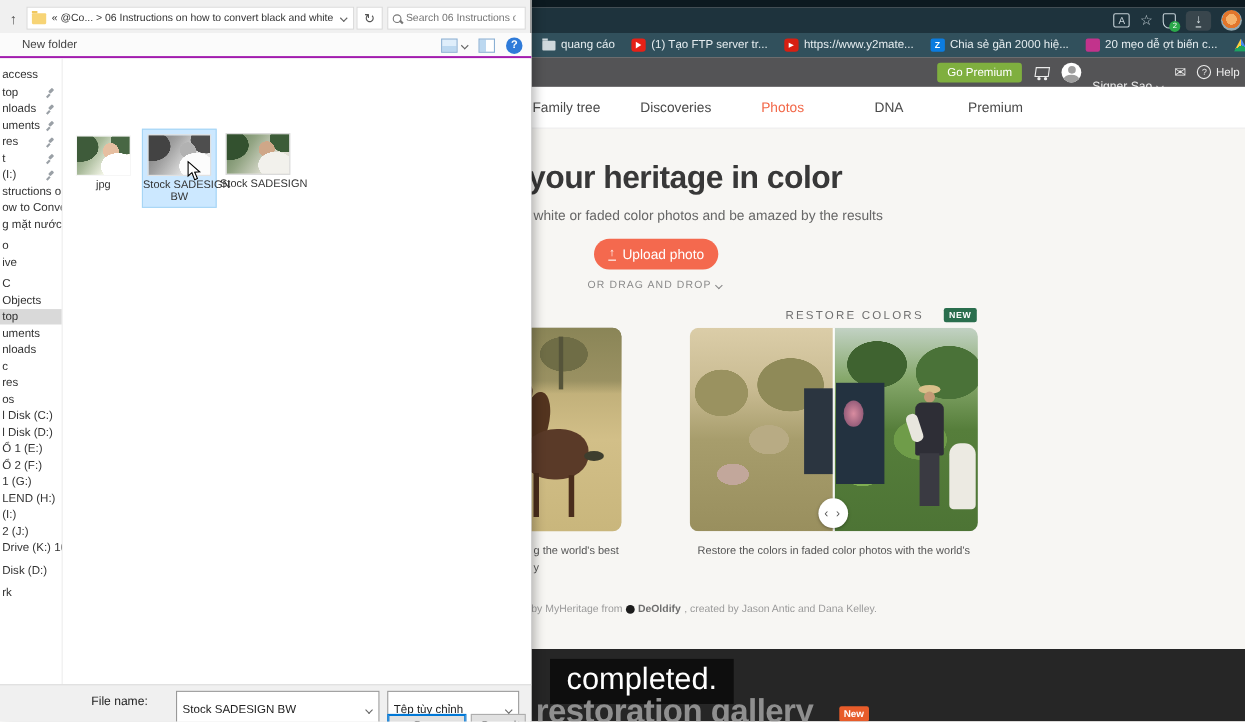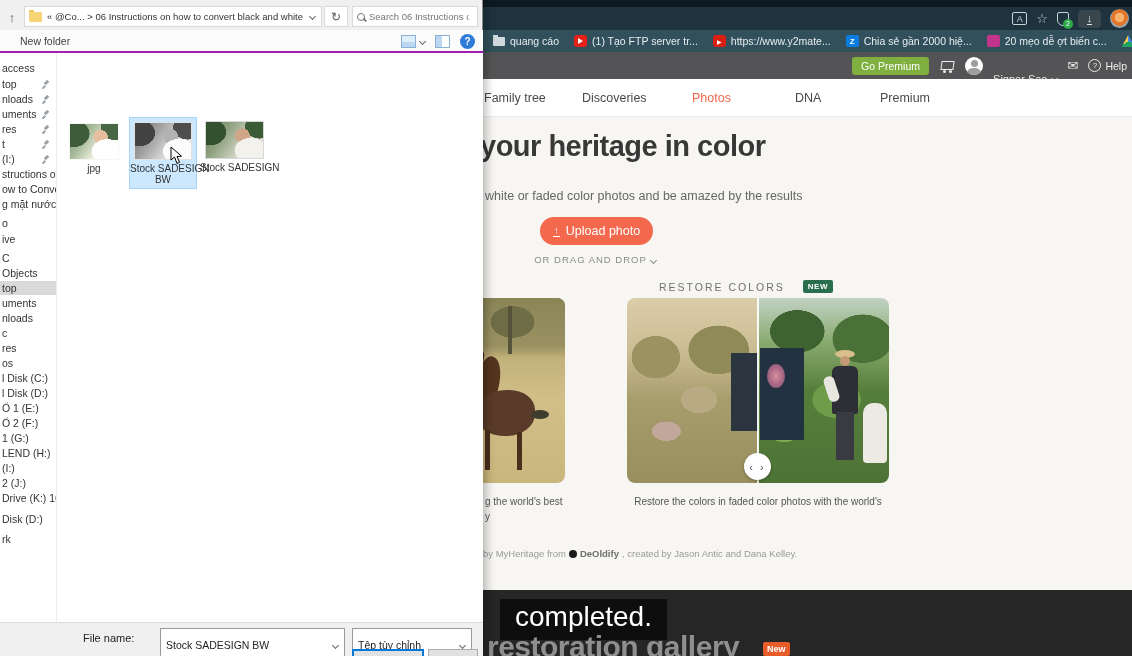--- a/index.html
+++ b/index.html
@@ -58,31 +58,31 @@
   .mail { color:#ececec; font-size:13px; }
   .help-wrap { display:flex; align-items:center; gap:4px; color:#ececec; font-size:10.5px; }
   .help-c { width:13px; height:13px; border:1.2px solid #ececec; border-radius:50%;
     display:flex; align-items:center; justify-content:center; font-size:8px; color:#ececec; }
 
   .mh-nav { position:absolute; left:0; top:79px; width:649px; height:38px; background:#fff; border-bottom:1px solid #ececec; }
   .nav-item { position:absolute; top:12px; font-size:12.5px; color:#4a4a4a; white-space:nowrap; }
   .nav-item.active { color:#f26849; }
 
   
-  .hero-title { position:absolute; left:-3px; top:130px; font-size:29px; font-weight:bold; color:#383838;
+  .hero-title { position:absolute; left:-3px; top:146px; font-size:29px; font-weight:bold; color:#383838;
     white-space:nowrap; letter-spacing:-0.5px; }
   .hero-sub { position:absolute; left:2px; top:189px; font-size:12.5px; color:#666; white-space:nowrap; }
   .upload-btn { position:absolute; left:57px; top:217px; width:113px; height:28px; background:#f4694e;
     border:none; border-radius:14px; color:#fff; font-size:12.5px; display:flex; align-items:center;
     justify-content:center; gap:6px; }
   .up-ico { font-size:10px; line-height:9px; border-bottom:1.5px solid #fff; padding:0 1px 1px; color:#fff; }
   .drag-drop { position:absolute; left:12px; top:254px; width:200px; text-align:center; font-size:9.5px;
     letter-spacing:1px; color:#8a8a8a; }
   .drag-drop .chev { border-color:#8a8a8a; margin-left:4px; }
-  .restore-header { position:absolute; left:133px; top:280px; width:260px; display:flex; justify-content:center;
+  .restore-header { position:absolute; left:145px; top:280px; width:260px; display:flex; justify-content:flex-end;
     align-items:center; gap:18px; font-size:10.5px; letter-spacing:2px; color:#707070; }
   .badge-green { background:#2a6e4d; color:#fff; font-size:8px; font-weight:bold; letter-spacing:.5px;
     padding:2px 5px; border-radius:2px; }
 
   
   .photo-horse { position:absolute; left:-180px; top:298px; width:262px; height:185px; border-radius:8px;
     overflow:hidden; background:linear-gradient(to bottom,#77744d 0%,#938c5c 10%,#bfae78 28%,#d2bf88 55%,#c9b67c 100%); }
   .h-trees { position:absolute; left:0; top:0; width:262px; height:60px;
     background:radial-gradient(30px 25px at 15% 40%, #6b6b44 0 60%, transparent 61%),
       radial-gradient(40px 28px at 45% 30%, #77734a 0 60%, transparent 61%),

